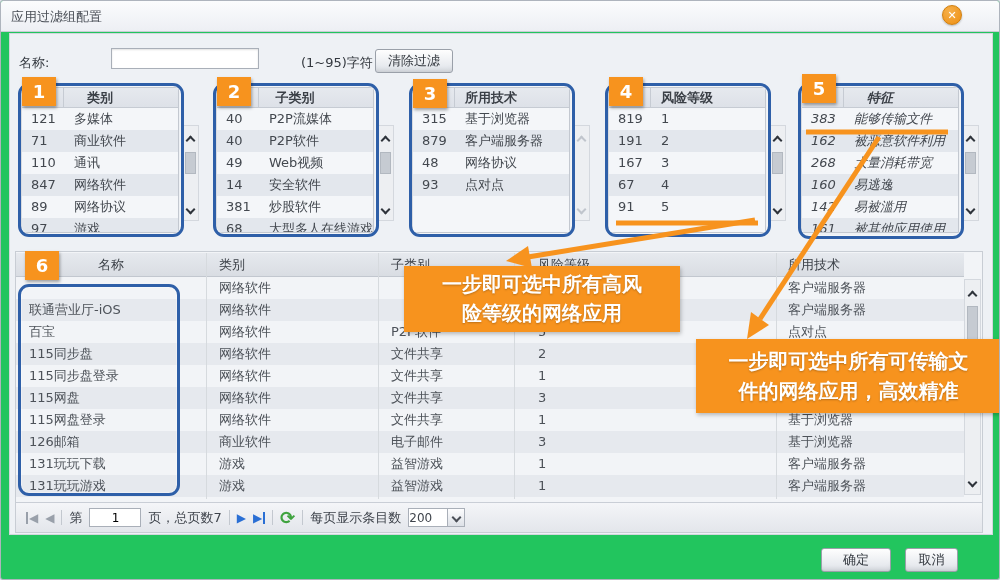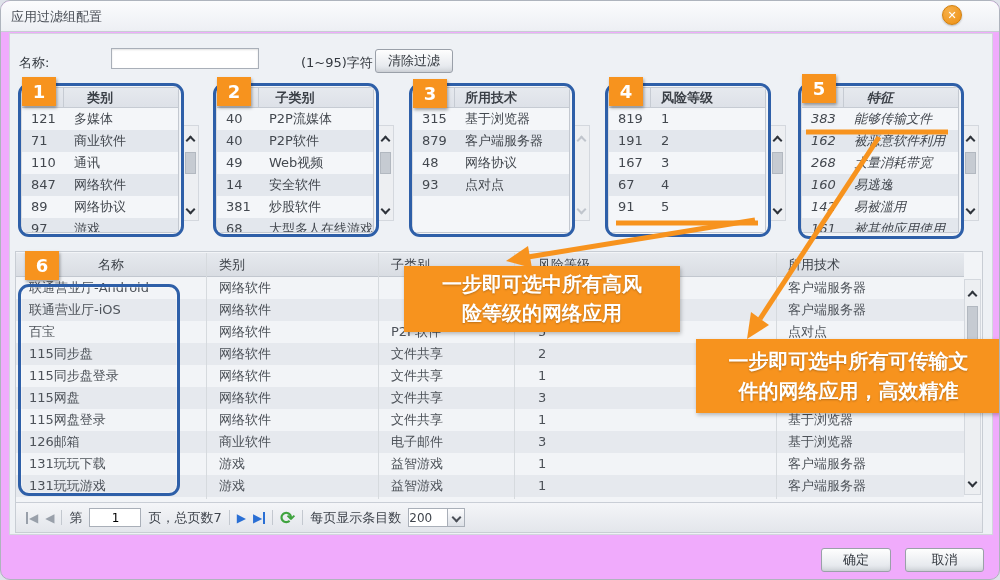--- a/index.html
+++ b/index.html
@@ -1,19 +1,19 @@
 <!DOCTYPE html>
 <html><head>
 <meta charset="utf-8">
 <style>
   html,body{margin:0;padding:0;background:#dfe3ea;}
   *{box-sizing:border-box;}
   .stage{
     position:relative;width:1000px;height:580px;overflow:hidden;
-    background:#f0abfc;border:1px solid #aeb4bd;border-radius:10px;
+    background:#22c55e;border:1px solid #aeb4bd;border-radius:3px;
     font-family:"DejaVu Sans","Liberation Sans",sans-serif;color:#4a4f57;
   }
   
   .titlebar{position:absolute;left:0;top:0;right:0;height:31px;
     background:linear-gradient(#fbfcfd,#edeff4);border-bottom:1px solid #c9cdd5;}
   .title{position:absolute;left:10px;top:7px;font-size:13px;color:#4a4f57;}
   .close-btn{position:absolute;left:941px;top:4px;width:20px;height:20px;border-radius:50%;
     background:radial-gradient(circle at 35% 30%,#f6b04a,#ee8f12);border:1px solid #d07f0e;
     color:#fff;font-size:11px;font-weight:bold;display:flex;align-items:center;justify-content:center;
     cursor:pointer;box-shadow:0 1px 2px rgba(0,0,0,.25);}
@@ -71,21 +71,21 @@
     font-size:12px;font-family:inherit;}
   .pg-refresh{color:#3fa33f;font-size:18px;font-weight:bold;cursor:pointer;line-height:1;}
   .pg-select{display:inline-flex;align-items:center;cursor:pointer;}
   .pg-select .val{width:40px;height:19px;border:1px solid #a9afb8;background:#fff;
     font-size:12px;line-height:18px;}
   .pg-select .drop{width:17px;height:19px;border:1px solid #a9afb8;border-left:none;
     background:linear-gradient(#fdfdfe,#dde1e7);display:flex;align-items:center;justify-content:center;color:#4a4f57;}
   .pg-info{position:absolute;right:8px;top:8px;font-size:13px;color:#3f444c;}
   
   .btn-ok{position:absolute;left:820px;top:547px;width:70px;height:24px;}
-  .btn-cancel{position:absolute;left:904px;top:547px;width:79px;height:24px;}
+  .btn-cancel{position:absolute;left:904px;top:547px;width:53px;height:24px;}
   
   .blue-outline{position:absolute;border:3px solid #2e5fa8;border-radius:11px;z-index:30;
     box-shadow:0 0 0 1px rgba(255,255,255,.35) inset;}
   .badge{position:absolute;width:34px;height:29px;background:#f7931e;color:#fff;z-index:60;
     font-size:18px;font-weight:bold;display:flex;align-items:center;justify-content:center;
     box-shadow:1px 2px 3px rgba(0,0,0,.35);}
   .callout{position:absolute;background:#f7931e;color:#fff;z-index:45;
     font-weight:bold;text-align:center;white-space:pre-line;
     display:flex;align-items:center;justify-content:center;
     text-shadow:0 1px 2px rgba(0,0,0,.25);box-shadow:1px 2px 4px rgba(0,0,0,.25);}
@@ -275,21 +275,20 @@
   <div class="table-panel"></div>
   <div class="dtable" id="dtable">
       <div class="thead">
         <span class="tcell" style="left: 0px; width: 190px; text-align: center;">名称</span>
         <span class="tcell" style="left: 203px;">类别</span>
         <span class="tcell" style="left: 375px;">子类别</span>
         <span class="tcell" style="left: 522px;">风险等级</span>
         <span class="tcell" style="left: 772px;">所用技术</span>
       </div>
       <div class="trow">
-        <span class="tcell" style="left: 13px;">联通营业厅-Android</span>
         <span class="tcell" style="left: 203px;">网络软件</span>
         <span class="tcell" style="left: 772px;">客户端服务器</span>
       </div>
       <div class="trow alt">
         <span class="tcell" style="left: 13px;">联通营业厅-iOS</span>
         <span class="tcell" style="left: 203px;">网络软件</span>
         <span class="tcell" style="left: 772px;">客户端服务器</span>
       </div>
       <div class="trow">
         <span class="tcell" style="left: 13px;">百宝</span>

